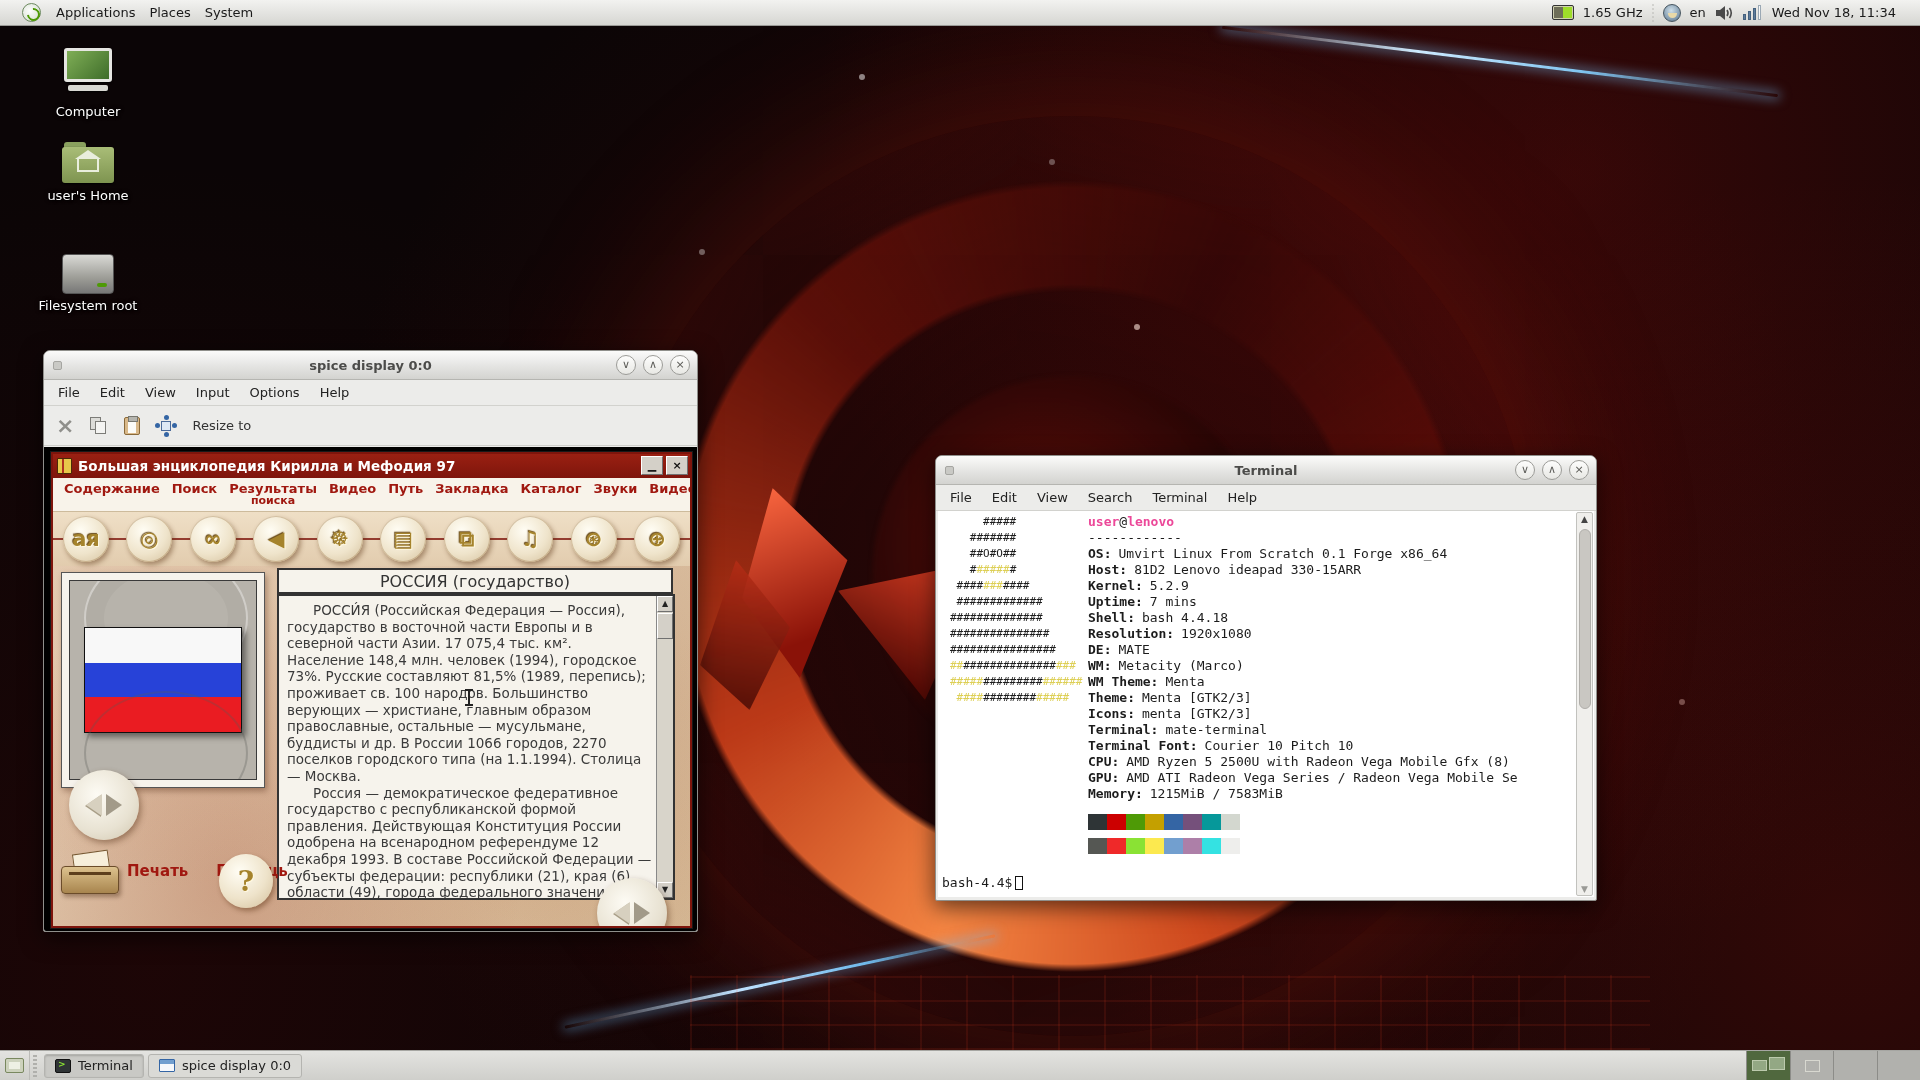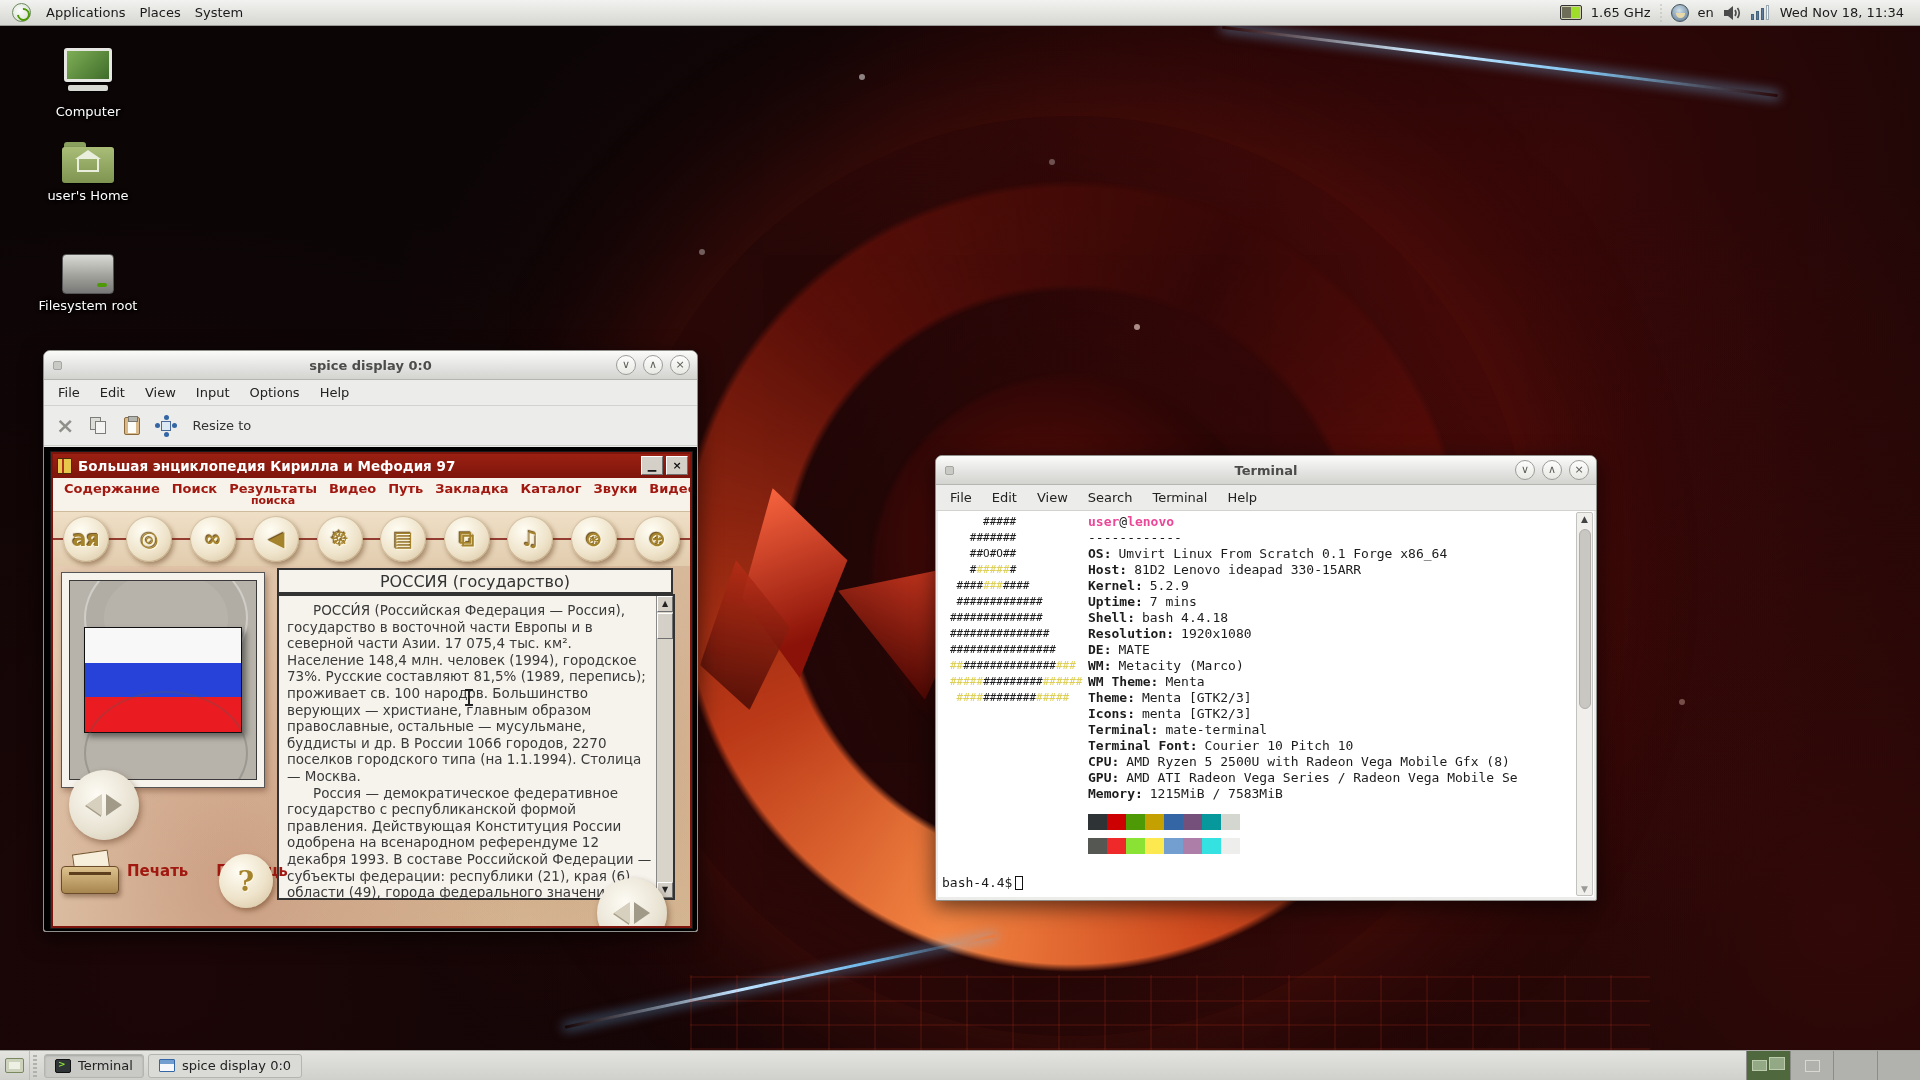--- a/index.html
+++ b/index.html
@@ -46,27 +46,27 @@
                repeating-linear-gradient(0deg, rgba(255,70,35,.14) 0 2px, transparent 2px 24px); }
   .wp-stars { left:0; top:0; width:4px; height:4px; border-radius:50%; background:rgba(255,255,255,.0);
     box-shadow: 860px 75px 0 1px rgba(255,255,255,.5), 1135px 325px 0 1px rgba(255,230,220,.6),
       700px 250px 0 1px rgba(255,255,255,.35), 1500px 500px 0 1px rgba(255,200,190,.4),
       1050px 160px 0 1px rgba(255,255,255,.3), 1680px 700px 0 1px rgba(255,210,200,.35); }
 
   
   .panel-top { position:absolute; left:0; top:0; width:1920px; height:26px; z-index:60;
     background:linear-gradient(#f2f2f0,#d6d6d2); border-bottom:1px solid #9a9a96;
     display:flex; align-items:center; font-size:13px; color:#1a1a1a; }
-  .panel-left { display:flex; align-items:center; gap:4px; padding-left:12px; }
+  .panel-left { display:flex; align-items:center; gap:4px; padding-left:22px; }
   .menu-logo { width:19px; height:19px; border-radius:50%; background:radial-gradient(circle at 40% 40%, #fdfdfd, #dfe6da 65%, #b9c7b0);
     border:1px solid #6d8a60; position:relative; margin-right:4px; }
   .menu-logo::after { content:""; position:absolute; left:4px; top:4px; width:9px; height:9px;
     border:2.5px solid #4e9a06; border-left-color:transparent; border-radius:50%; transform:rotate(40deg); }
   .panel-menu-item { padding:3px 7px; cursor:default; }
-  .panel-right { margin-left:auto; display:flex; align-items:center; gap:9px; padding-right:16px; }
+  .panel-right { margin-left:auto; display:flex; align-items:center; gap:9px; padding-right:24px; }
   .cpu-icon { width:22px; height:15px; border:1px solid #333; border-radius:2px;
     background:linear-gradient(90deg,#6e6e58 0 52%, #9edd2a 52% 100%); box-shadow:inset 0 0 0 1px #cfcfb0; }
   .face-icon { width:18px; height:18px; border-radius:50%; background:radial-gradient(circle at 45% 35%, #cfe0ea, #7a93a8 70%, #4a5a66); border:1px solid #46555f; position:relative; }
   .face-icon::after { content:""; position:absolute; left:4px; bottom:3px; width:9px; height:5px; border-radius:0 0 6px 6px; background:#e9d9a8; }
   .speaker-icon svg, .signal-icon { display:block; }
   .signal-icon { width:20px; height:16px; position:relative; }
   .signal-icon i { position:absolute; bottom:1px; width:3.5px; background:#5d7b9c; border:1px solid #44617e; }
   .signal-icon i:nth-child(1){left:0; height:6px;} .signal-icon i:nth-child(2){left:5px; height:9px;}
   .signal-icon i:nth-child(3){left:10px; height:12px;}
   .signal-icon i:nth-child(4){left:15px; height:15px; background:#f4f6f8; border-color:#9aa8b4;}

